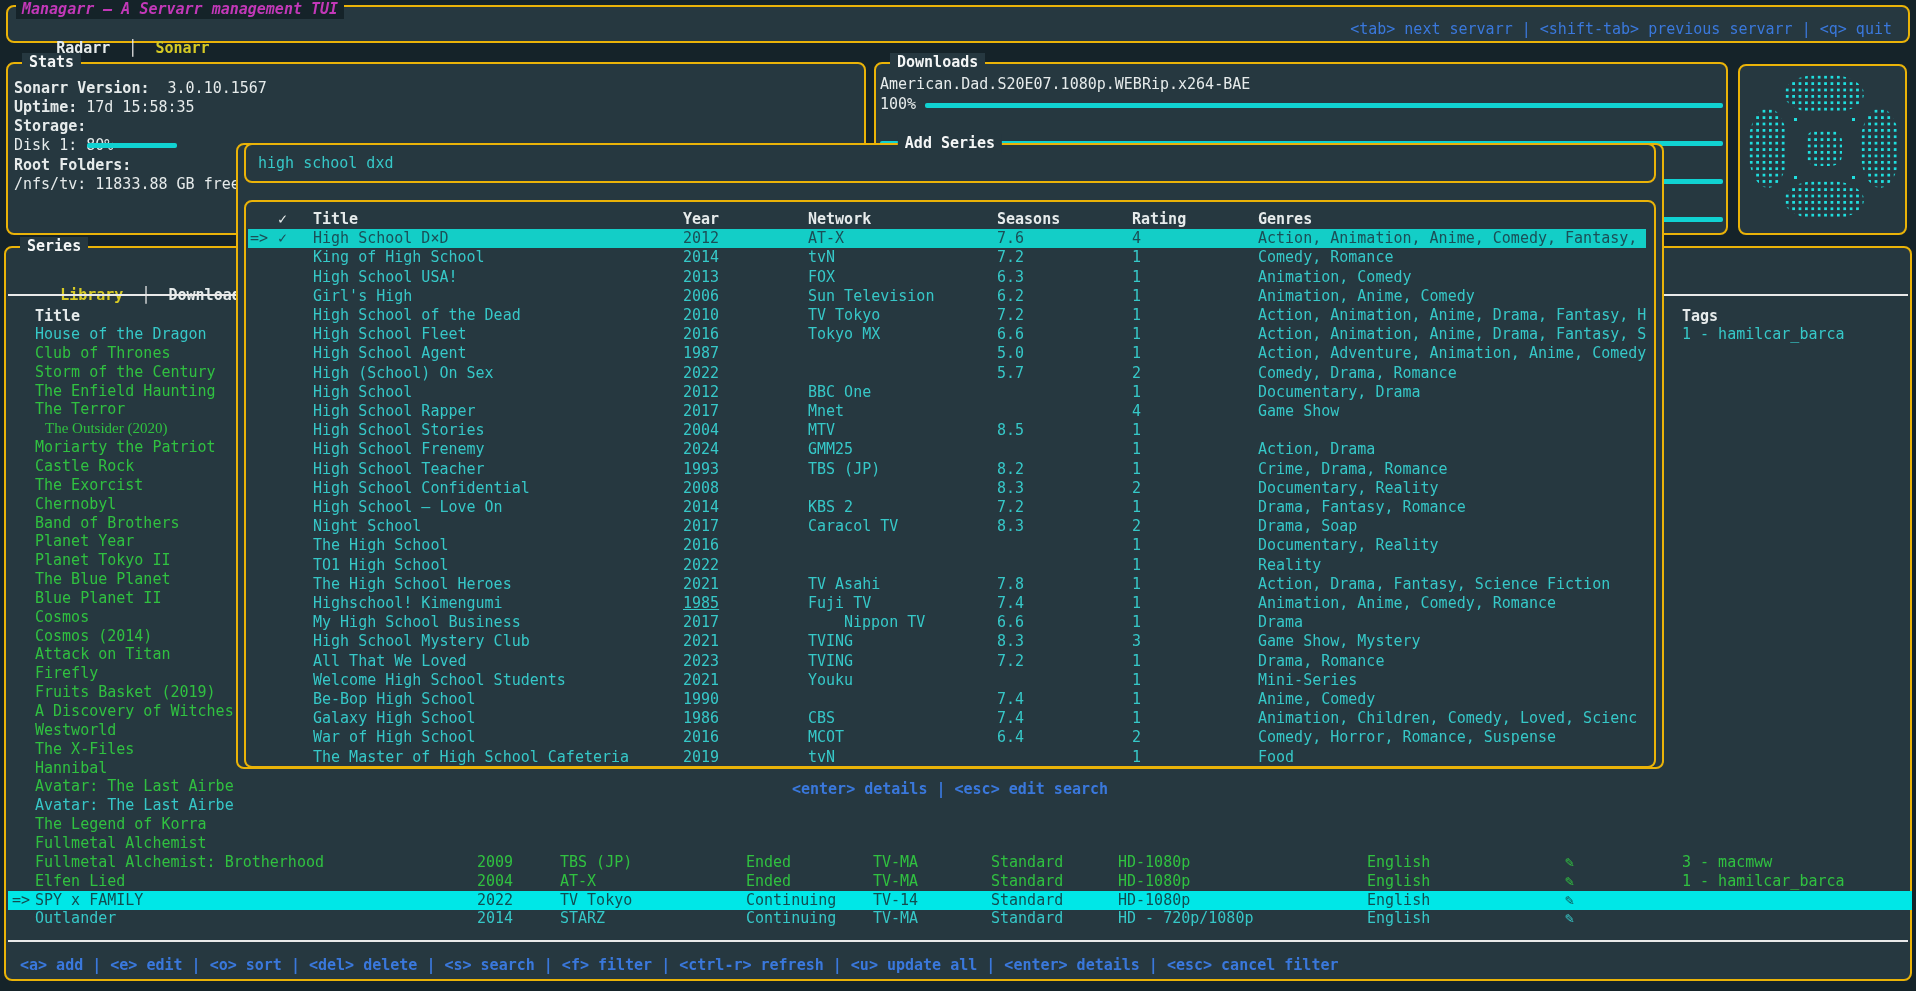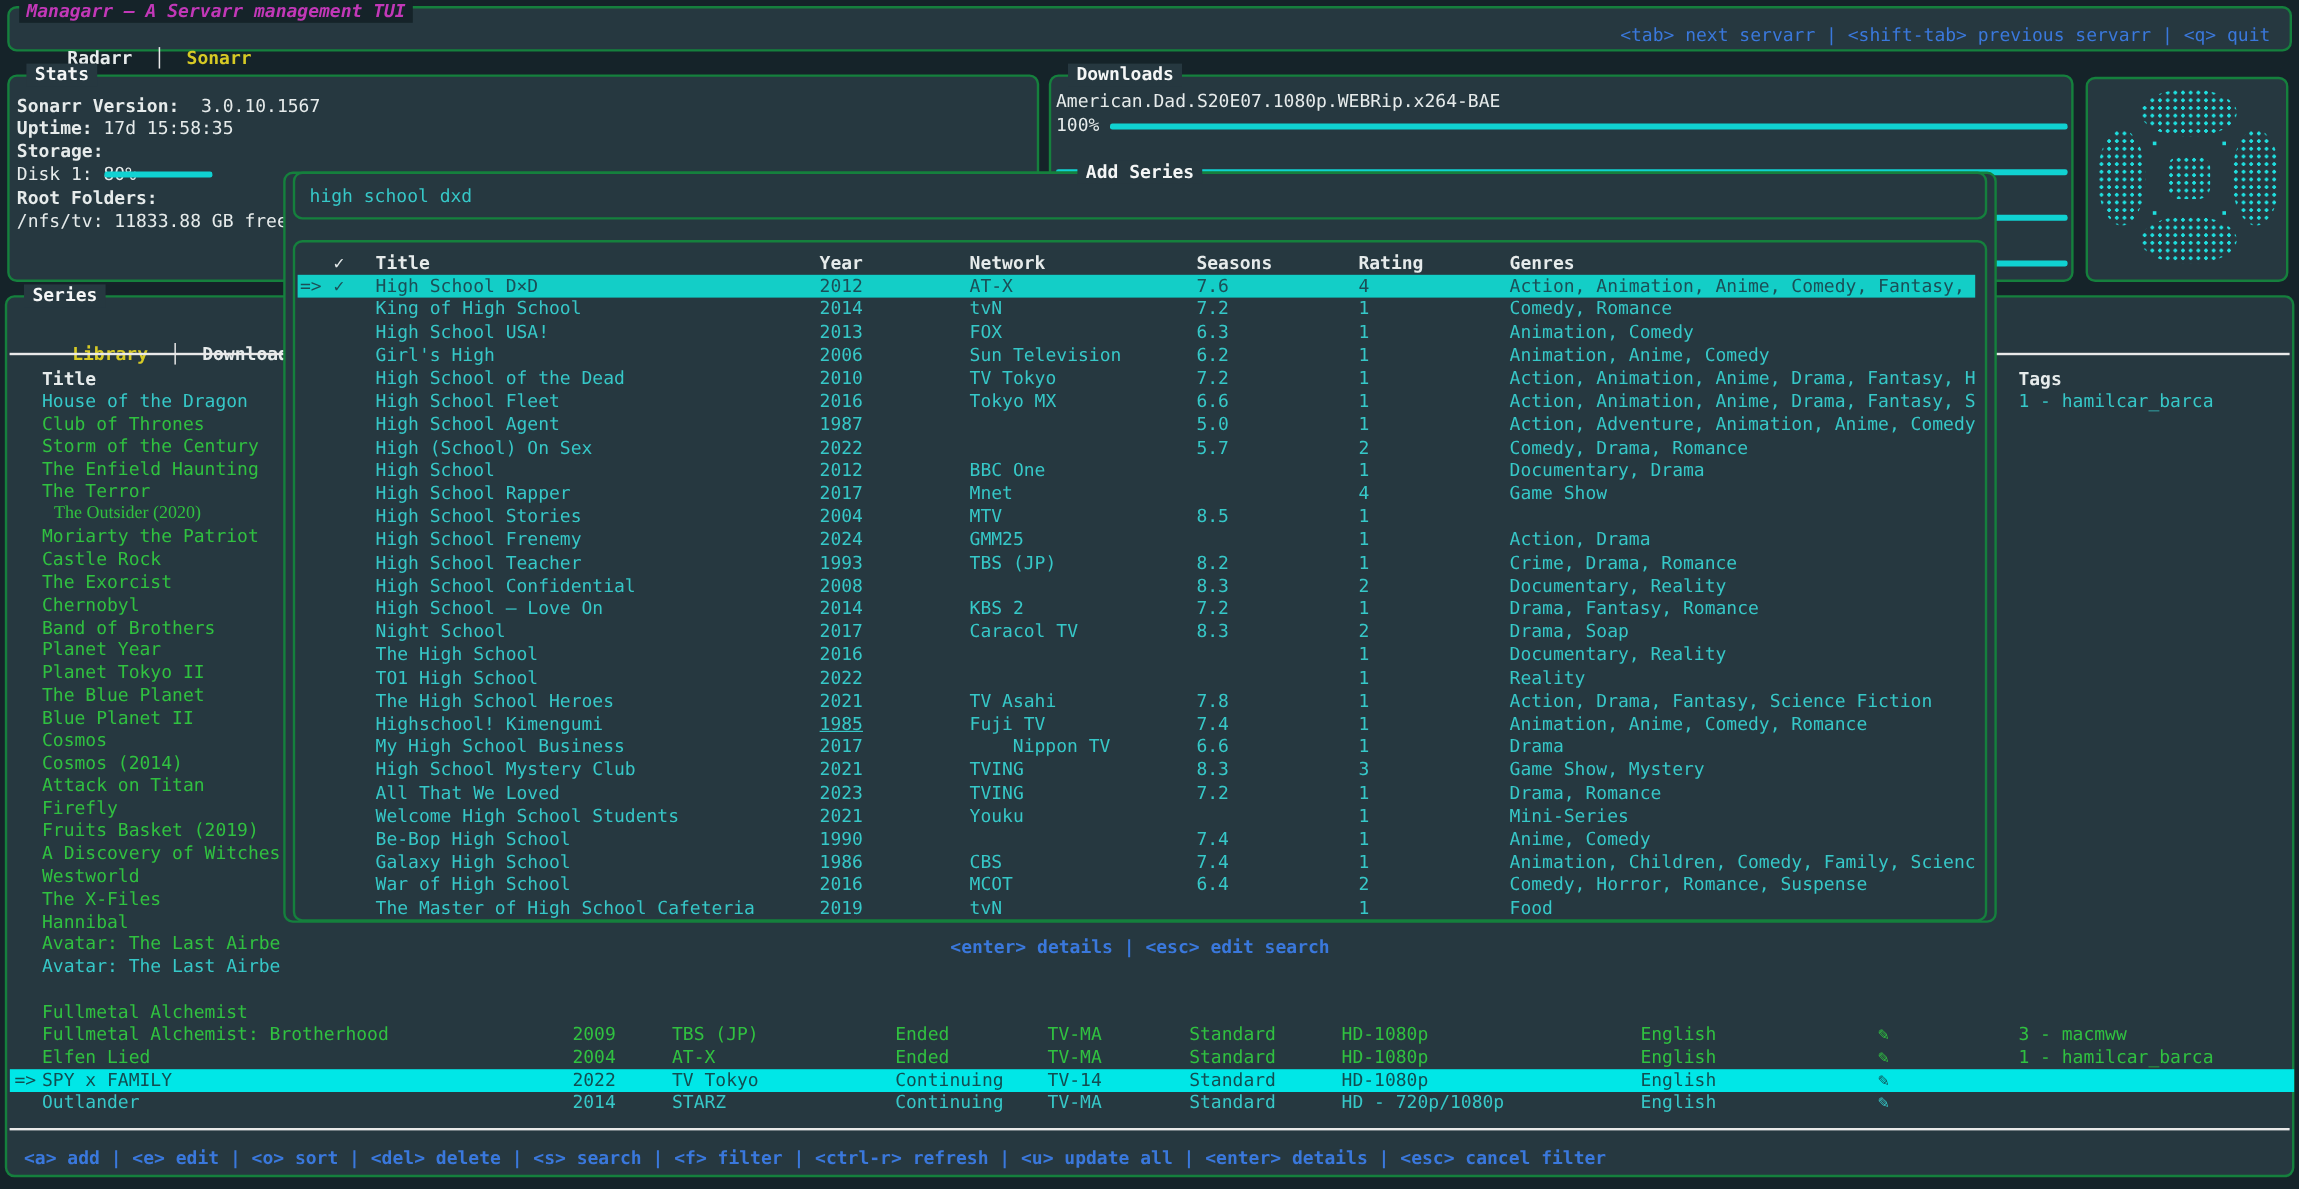--- a/index.html
+++ b/index.html
@@ -1,19 +1,19 @@
 <!DOCTYPE html>
 <html><head>
 <meta charset="utf-8">
 <style>
   * { box-sizing: border-box; margin: 0; padding: 0; }
   html,body { width:1916px; height:991px; background:#152329; overflow:hidden; }
   body { position:relative; font-family:"DejaVu Sans Mono","Liberation Mono",monospace;
          font-size:15px; line-height:19px; color:#e6ebeb; }
-  .panel { position:absolute; border:2px solid #15803d; border-radius:8px; background:#263840; }
+  .panel { position:absolute; border:2px solid #eab308; border-radius:8px; background:#263840; }
   .ptitle { position:absolute; top:-11px; left:14px; background:#263840; padding:0 7px;
             font-weight:bold; color:#f4f6f6; white-space:pre; }
   .abs { position:absolute; white-space:pre; }
   .bold { font-weight:bold; }
   .white { color:#e6ebeb; }
   .cyan { color:#36c8c8; }
   .green { color:#30c140; }
   .yellow { color:#d6ca25; font-weight:bold; }
   .blue { color:#3a78dc; }
   .magenta { color:#c238b8; font-weight:bold; font-style:italic; }
@@ -161,20 +161,23 @@
       </div>
       <div class="row" style="top: 510.55px; width: 1904px;">
         <span class="cell green" style="left: 27px;">Hannibal</span>
       </div>
       <div class="row" style="top: 529.4px; width: 1904px;">
         <span class="cell green" style="left: 27px;">Avatar: The Last Airbe</span>
       </div>
       <div class="row" style="top: 548.25px; width: 1904px;">
         <span class="cell cyan" style="left: 27px;">Avatar: The Last Airbe</span>
       </div>
+      <div class="row" style="top: 567.1px; width: 1904px;">
+        <span class="cell green" style="left: 27px;">The Legend of Korra</span>
+      </div>
       <div class="row" style="top: 585.95px; width: 1904px;">
         <span class="cell green" style="left: 27px;">Fullmetal Alchemist</span>
       </div>
       <div class="row" style="top: 604.8px; width: 1904px;">
         <span class="cell green" style="left: 27px;">Fullmetal Alchemist: Brotherhood</span>
         <span class="cell green" style="left: 469px;">2009</span>
         <span class="cell green" style="left: 552px;">TBS (JP)</span>
         <span class="cell green" style="left: 738px;">Ended</span>
         <span class="cell green" style="left: 865px;">TV-MA</span>
         <span class="cell green" style="left: 983px;">Standard</span>
@@ -445,21 +448,21 @@
           <span class="cell cyan" style="left: 751px;">7.4</span>
           <span class="cell cyan" style="left: 886px;">1</span>
           <span class="cell cyan" style="left: 1012px;">Anime, Comedy</span>
         </div>
         <div class="row" style="top: 507.2px; width: 1408px;">
           <span class="cell cyan" style="left: 67px;">Galaxy High School</span>
           <span class="cell cyan" style="left: 437px;">1986</span>
           <span class="cell cyan" style="left: 562px;">CBS</span>
           <span class="cell cyan" style="left: 751px;">7.4</span>
           <span class="cell cyan" style="left: 886px;">1</span>
-          <span class="cell cyan" style="left: 1012px;">Animation, Children, Comedy, Family, Scienc</span>
+          <span class="cell cyan" style="left: 1012px;">Animation, Children, Comedy, Loved, Scienc</span>
         </div>
         <div class="row" style="top: 526.4px; width: 1408px;">
           <span class="cell cyan" style="left: 67px;">War of High School</span>
           <span class="cell cyan" style="left: 437px;">2016</span>
           <span class="cell cyan" style="left: 562px;">MCOT</span>
           <span class="cell cyan" style="left: 751px;">6.4</span>
           <span class="cell cyan" style="left: 886px;">2</span>
           <span class="cell cyan" style="left: 1012px;">Comedy, Horror, Romance, Suspense</span>
         </div>
         <div class="row" style="top: 545.6px; width: 1408px;">

